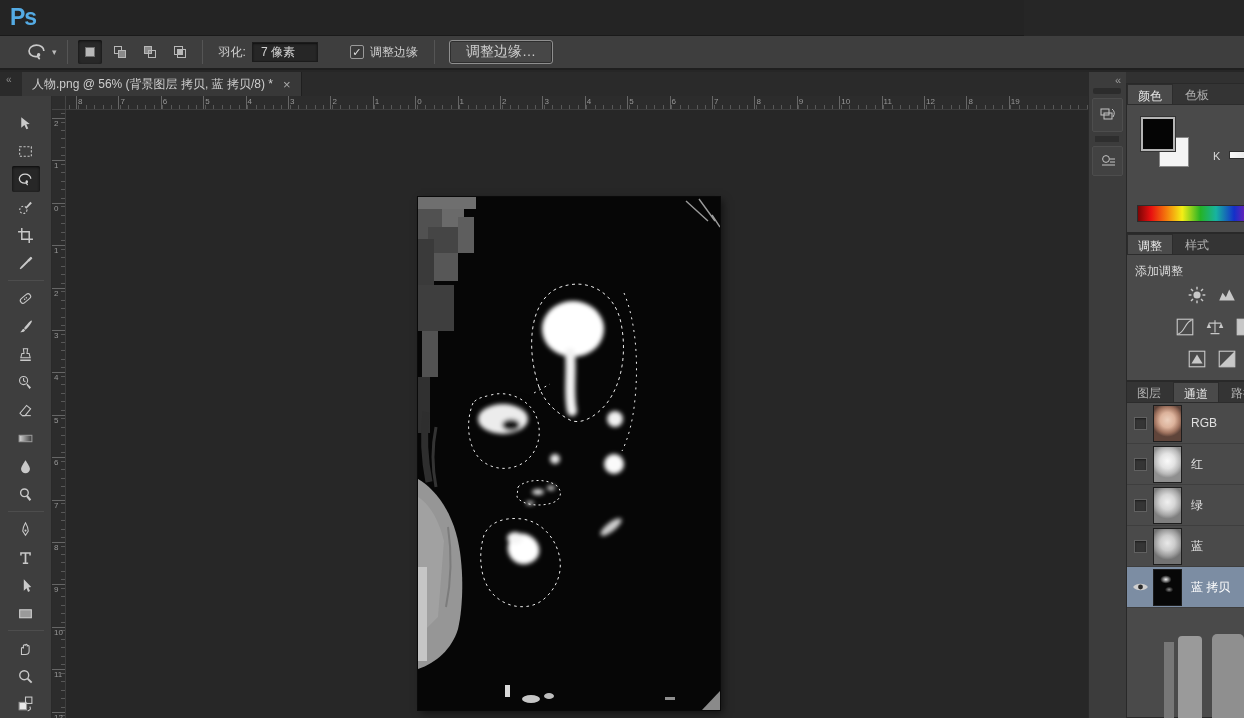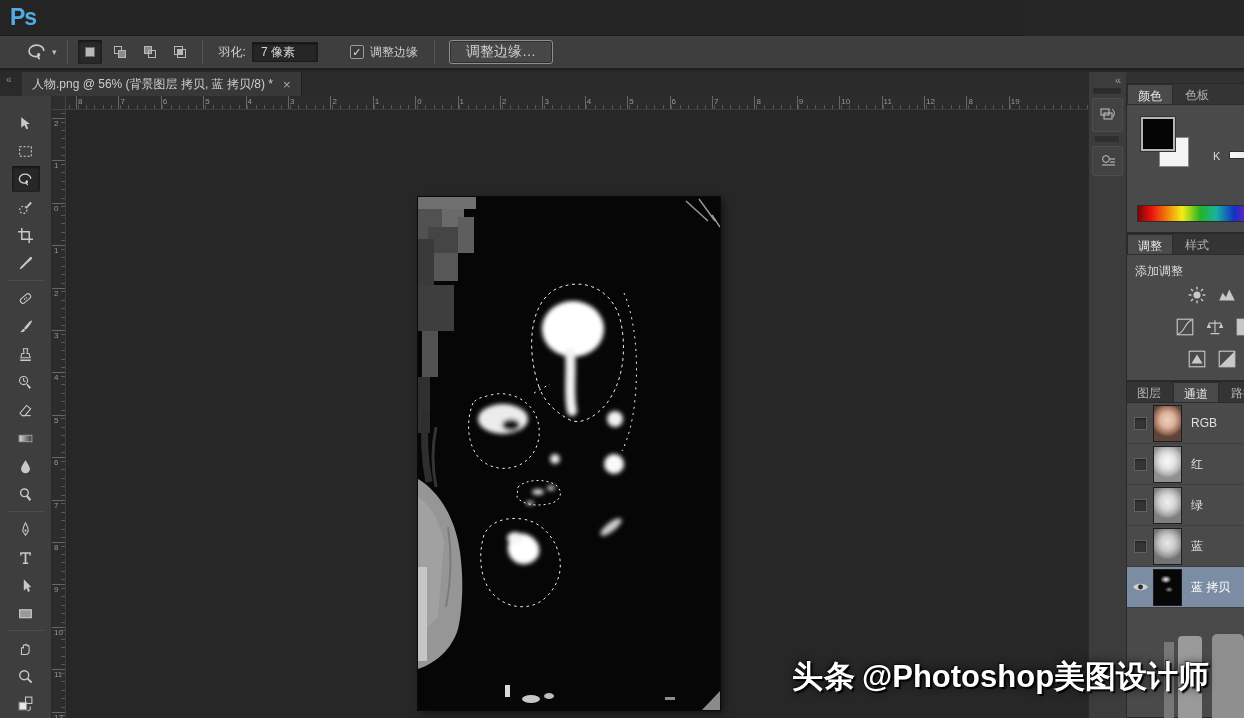--- a/index.html
+++ b/index.html
@@ -767,16 +767,13 @@
     <span class="ch-label">蓝 拷贝</span>
   </div>
 </div>
     </div>
   </div>
 
   <div class="wm-bar" style="left:1164px;top:642px;width:10px;height:76px;background:#777;"></div>
   <div class="wm-bar" style="left:1178px;top:636px;width:24px;height:82px;border-radius:4px 4px 0 0;background:#9a9a9a;"></div>
   <div class="wm-bar" style="left:1212px;top:634px;width:32px;height:84px;border-radius:5px 5px 0 0;background:#8f8f8f;"></div>
 
-  <div class="watermark">
-    <span class="wm-b">头条</span><span>@Photoshop美图设计师</span>
-  </div>
 </div>
 
 </body></html>

